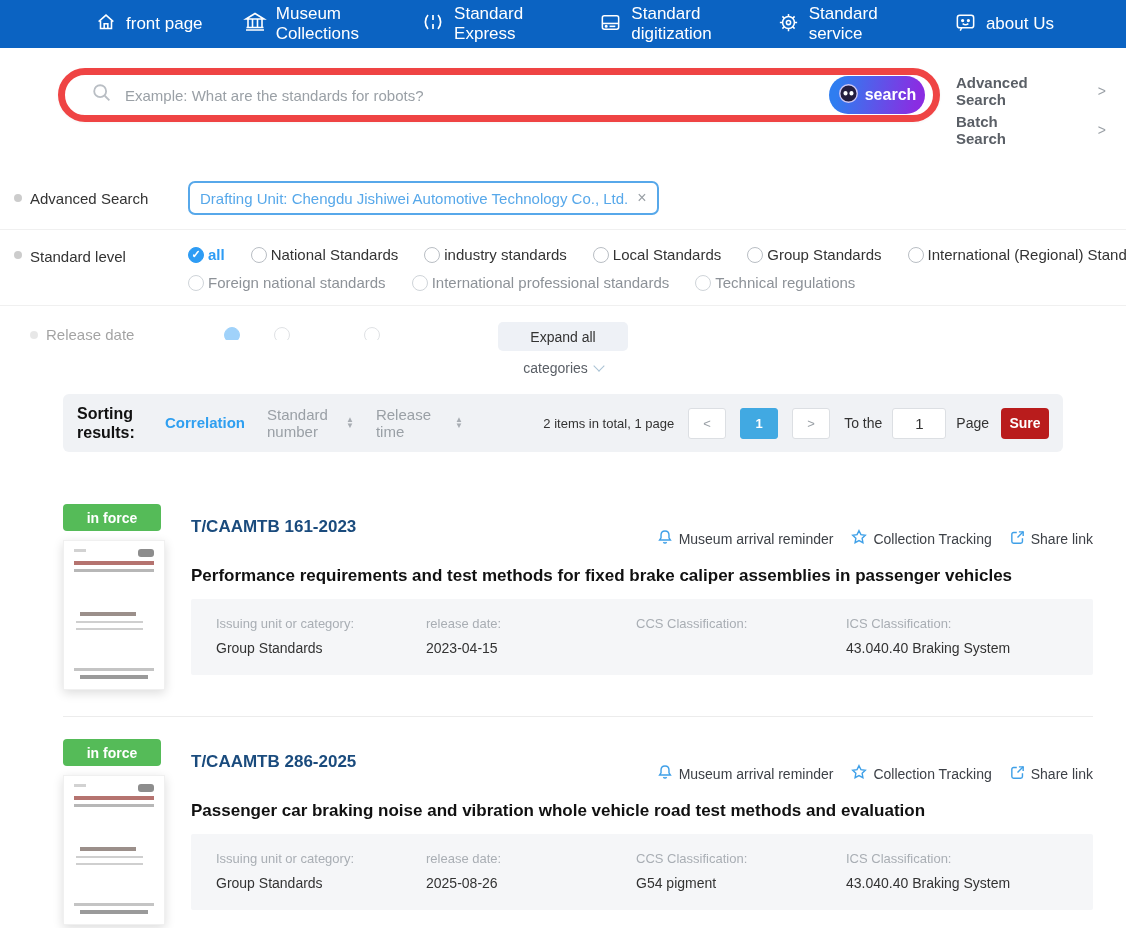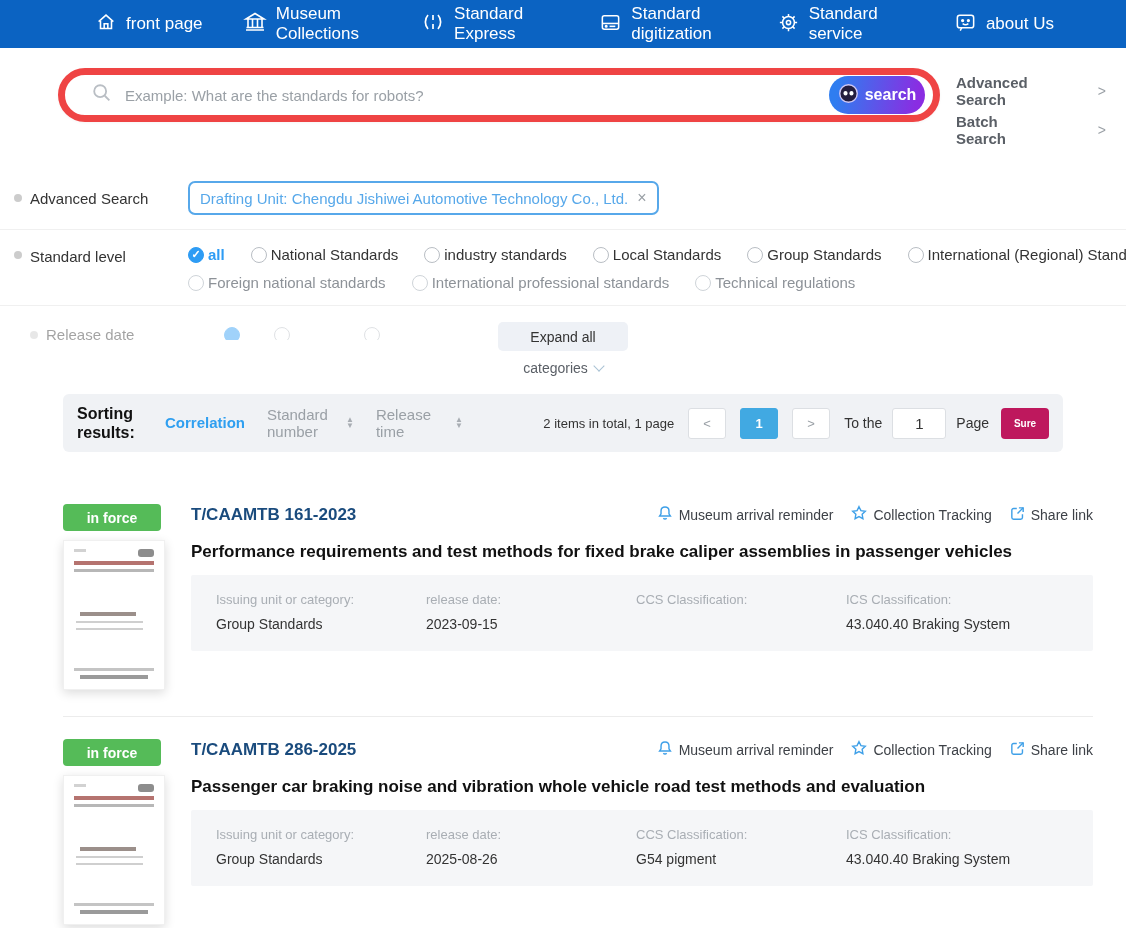--- a/index.html
+++ b/index.html
@@ -73,43 +73,43 @@
   .sort-tab.active .t { color:#2f9ff0; font-weight:bold; max-width:none; }
   .arrows { display:flex; flex-direction:column; color:#a8adb3; font-size:8px; line-height:.8; }
   .total { margin-left:auto; font-size:13px; color:#333; }
   .pg-btn { width:38px; height:31px; background:#fff; border:1px solid #dcdfe3; border-radius:3px;
     color:#9aa0a6; font-size:13px; margin-left:14px; cursor:pointer; font-family:"Liberation Sans",sans-serif; }
   .pg-btn.active { background:#41a9e2; border-color:#41a9e2; color:#fff; font-weight:bold; }
   .to-the { margin-left:14px; font-size:14px; color:#333;text-align:center; }
   .goto-input { width:54px; height:31px; border:1px solid #dcdfe3; border-radius:3px; margin-left:10px;
     text-align:center; font-size:15px; color:#333; outline:none; font-family:"Liberation Sans",sans-serif; }
   .page-word { margin-left:10px; font-size:14px; color:#333; }
-  .sure-btn { margin-left:12px; width:48px; height:31px; background:#be185d; color:#fff; border:none;
-    border-radius:4px; font-size:10px; font-weight:bold; cursor:pointer; font-family:"Liberation Sans",sans-serif; }
+  .sure-btn { margin-left:12px; width:48px; height:31px; background:#b91c1c; color:#fff; border:none;
+    border-radius:4px; font-size:14px; font-weight:bold; cursor:pointer; font-family:"Liberation Sans",sans-serif; }
 
   
   .results { padding:0 33px 0 63px; }
   .result-item { display:flex; gap:26px; margin-top:52px; }
   .left-col { width:102px; flex:0 0 auto; }
   .status-badge { width:98px; height:27px; background:#55bb58; border-radius:4px; color:#fff;
     font-size:14px; font-weight:bold; display:flex; align-items:center; justify-content:center; }
   .thumb { width:102px; height:150px; margin-top:9px; background:#fff; border:1px solid #f0f0f0;
     box-shadow:0 3px 10px rgba(0,0,0,.14); padding:12px 10px; position:relative; cursor:pointer; }
   .thumb .ln { background:#b7b7b7; height:3px; margin-top:4px; }
   .thumb .red { background:#b5736f; height:4px; margin-top:8px; }
   .thumb .logo { position:absolute; top:8px; right:10px; width:16px; height:8px; background:#8d8d8d; border-radius:3px; }
   .thumb .tiny { position:absolute; top:8px; left:10px; width:12px; height:3px; background:#d2d2d2; }
   .thumb .mid1 { margin-top:40px; height:4px; background:#9b8f8a; width:70%; margin-left:8%; }
   .thumb .mid2 { height:2px; background:#cfcfcf; width:84%; margin-left:2%; margin-top:5px; }
   .thumb .bot { position:absolute; bottom:18px; left:10px; right:10px; height:3px; background:#c4c4c4; }
   .thumb .bot2 { position:absolute; bottom:10px; left:16px; right:16px; height:4px; background:#9a9a9a; }
   .right-col { flex:1; }
   .res-head { display:flex; align-items:center; }
   .std-number { font-size:17px; font-weight:bold; color:#1a4b7d; cursor:pointer; }
-  .actions { margin-left:auto; display:flex; gap:17px; }
+  .actions { margin-left:auto; display:flex; gap:17px;margin-top:24px; }
   .action { display:flex; align-items:center; gap:5px; cursor:pointer; }
   .action .a-lbl { font-size:14px; color:#3d4147; }
   .action svg { color:#3fa0e8; }
   .res-title { margin-top:16px; font-size:17px; font-weight:bold; color:#111; cursor:pointer; }
   .detail-box { margin-top:13px; background:#f5f6f8; border-radius:2px; padding:17px 0 19px 25px;
     display:grid; grid-template-columns:210px 210px 210px 1fr; }
   .d-label { font-size:13px; color:#a9aeb4; }
   .d-value { font-size:14px; color:#333; margin-top:9px; min-height:16px; }
   .item-divider { border-top:1px solid #ececec; margin:26px 33px 0 63px; }
 </style>
@@ -353,21 +353,21 @@
         </div>
       </div>
       <div class="res-title">Performance requirements and test methods for fixed brake caliper assemblies in passenger vehicles</div>
       <div class="detail-box">
         <div>
           <div class="d-label">Issuing unit or category:</div>
           <div class="d-value">Group Standards</div>
         </div>
         <div>
           <div class="d-label">release date:</div>
-          <div class="d-value">2023-09-15</div>
+          <div class="d-value">2023-04-15</div>
         </div>
         <div>
           <div class="d-label">CCS Classification:</div>
           <div class="d-value"></div>
         </div>
         <div>
           <div class="d-label">ICS Classification:</div>
           <div class="d-value">43.040.40 Braking System</div>
         </div>
       </div>

